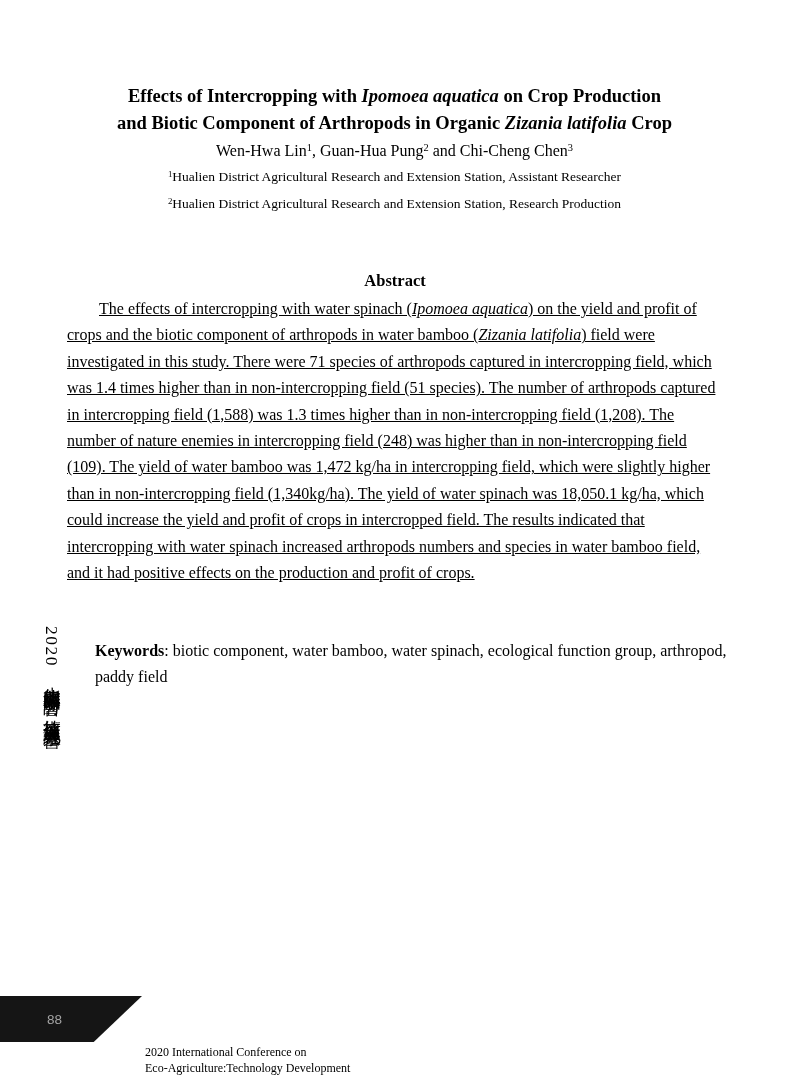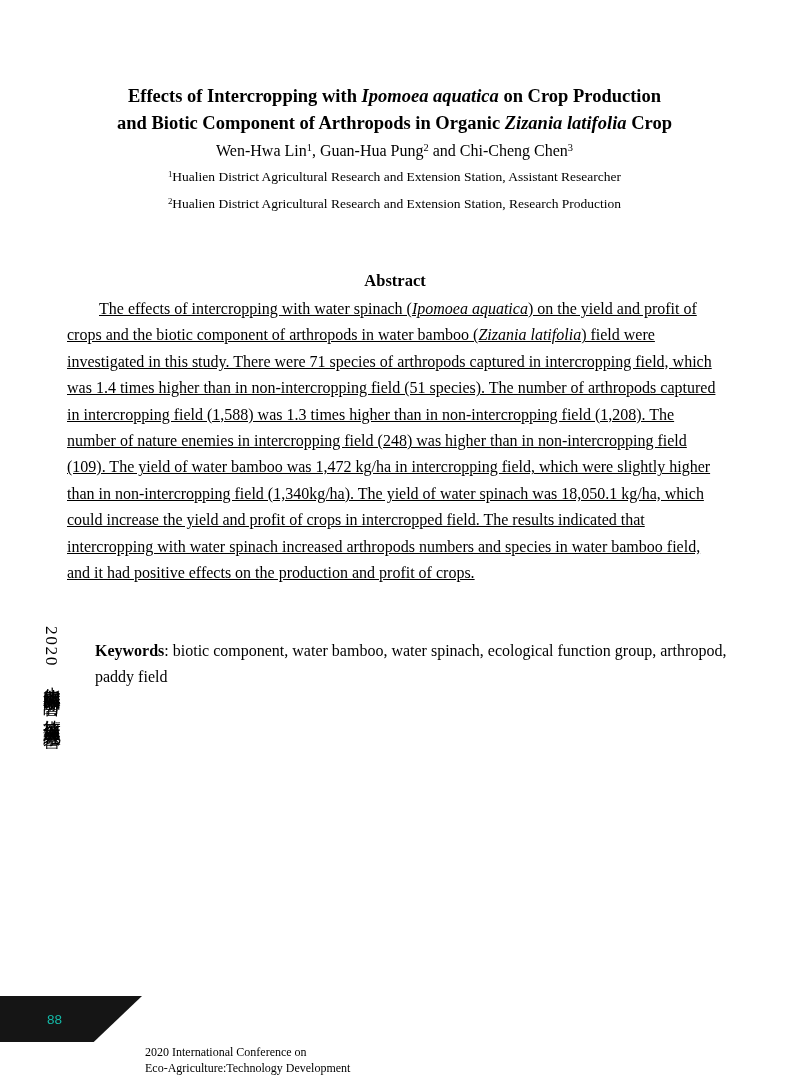--- a/index.html
+++ b/index.html
@@ -97,21 +97,21 @@
     white-space: nowrap;
   }
   .page-number-banner {
     position: absolute;
     left: 0;
     top: 996px;
     width: 142px;
     height: 46px;
     background: #151515;
     clip-path: polygon(0 0, 100% 0, 66% 100%, 0 100%);
-    color: #14b8a6;
+    color: #a3a3a3;
     font-family: "Liberation Sans", sans-serif;
     font-size: 13.5px;
     display: flex;
     align-items: center;
   }
   .page-number {
     padding-left: 47px;
   }
   .conference-footer {
     position: absolute;

